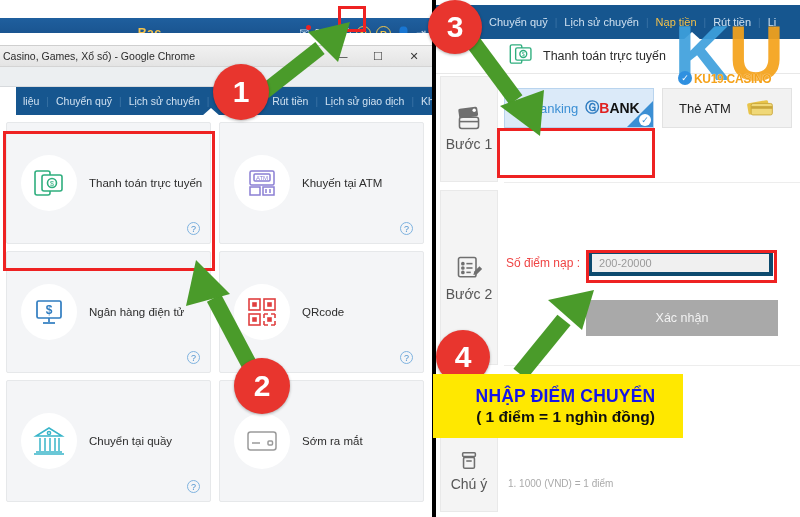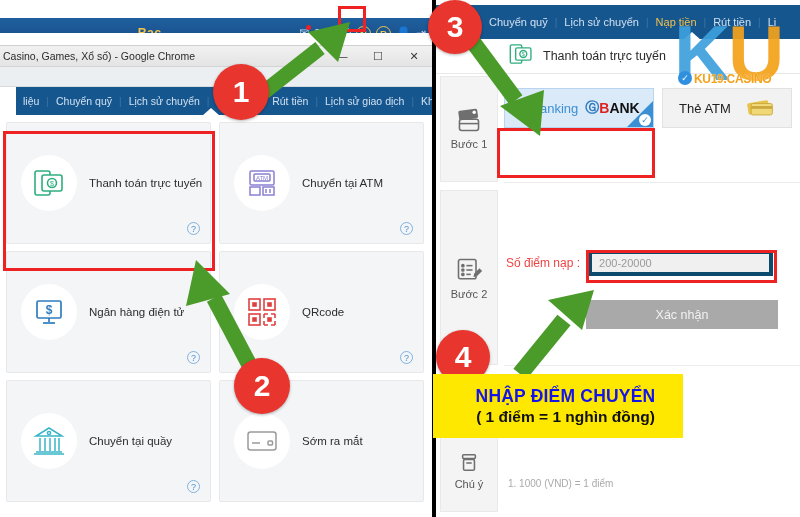--- a/index.html
+++ b/index.html
@@ -115,21 +115,21 @@
     display: flex; align-items: center; padding-left: 72px;
     border-bottom: 1px solid #e8e8e8; background: #fff;
   }
   .r-header-label { font-size: 12.5px; color: #2b2b2b; margin-left: 9px; }
 
   .step-block {
     position: absolute; left: 4px; width: 58px; background: #f4f4f4;
     border: 1px solid #e9e9e9;
     display: flex; flex-direction: column; align-items: center; justify-content: center;
   }
-  .step-label { font-size: 11px; color: #555; }
+  .step-label { font-size: 14px; color: #555; }
   #step1-block { top: 76px; height: 106px; }
   #step2-block { top: 190px; height: 175px; }
   #step3-block { top: 430px; height: 82px; }
 
   .step1-row { position: absolute; left: 68px; top: 88px; display: flex; align-items: center; }
   .tab-ebank {
     position: relative; width: 150px; height: 40px; background: #dbeaf9;
     border: 1px solid #b9d4ee; display: flex; align-items: center; justify-content: center;
     font-size: 13px;
   }
@@ -156,21 +156,21 @@
   .amount-row {
     position: absolute; left: 70px; top: 250px; display: flex; align-items: center;
   }
   .amount-label { font-size: 12px; color: #ef4444; white-space: nowrap; }
   .amount-input {
     width: 185px; height: 26px; background: #f0f0f0; border: 4px solid #0c4a6e;
     margin-left: 8px; font-size: 11px; color: #9a9a9a;
     display: flex; align-items: center; padding-left: 7px;
   }
   .confirm-btn {
-    position: absolute; left: 150px; top: 300px; width: 192px; height: 29px;
+    position: absolute; left: 150px; top: 300px; width: 192px; height: 36px;
     background: #a9a9a9; color: #f2f2f2; font-size: 12.5px;
     display: flex; align-items: center; justify-content: center;
   }
   .note-line {
     position: absolute; left: 72px; top: 478px; font-size: 10px; color: #aaa;
   }
 
   
   .redbox { position: absolute; border: 3px solid #ee2222; pointer-events: none; }
   .badge {
@@ -272,21 +272,21 @@
             <svg width="34" height="34" viewBox="0 0 34 34" fill="none" stroke="#8b7fd4" stroke-width="1.5">
               <rect x="5" y="5" width="24" height="14" rx="1.5"></rect>
               <rect x="9" y="8" width="16" height="7" rx="1"></rect>
               <text x="17" y="14" font-size="6" fill="#8b7fd4" stroke="none" text-anchor="middle" font-family="Liberation Sans">ATM</text>
               <rect x="5" y="21" width="10" height="8"></rect>
               <rect x="18" y="21" width="11" height="8"></rect>
               <line x1="21" y1="23" x2="21" y2="27"></line>
                 <line x1="25" y1="23" x2="25" y2="27"></line>
             </svg>
           </div>
-          <div class="method-label">Chuyển tại ATM</div>
+          <div class="method-label">Khuyến tại ATM</div>
           <div class="help-q">?</div>
         </div>
 
         <div class="method-card">
           <div class="method-icon-wrap">
             <svg width="34" height="34" viewBox="0 0 34 34" fill="none" stroke="#2f7cc0" stroke-width="1.7">
               <rect x="5" y="6" width="24" height="17" rx="1.5"></rect>
               <text x="17" y="19" font-size="12" fill="#2f7cc0" stroke="none" text-anchor="middle" font-weight="bold" font-family="Liberation Sans">$</text>
               <line x1="17" y1="23" x2="17" y2="27"></line>
                 <line x1="11" y1="28" x2="23" y2="28"></line>

